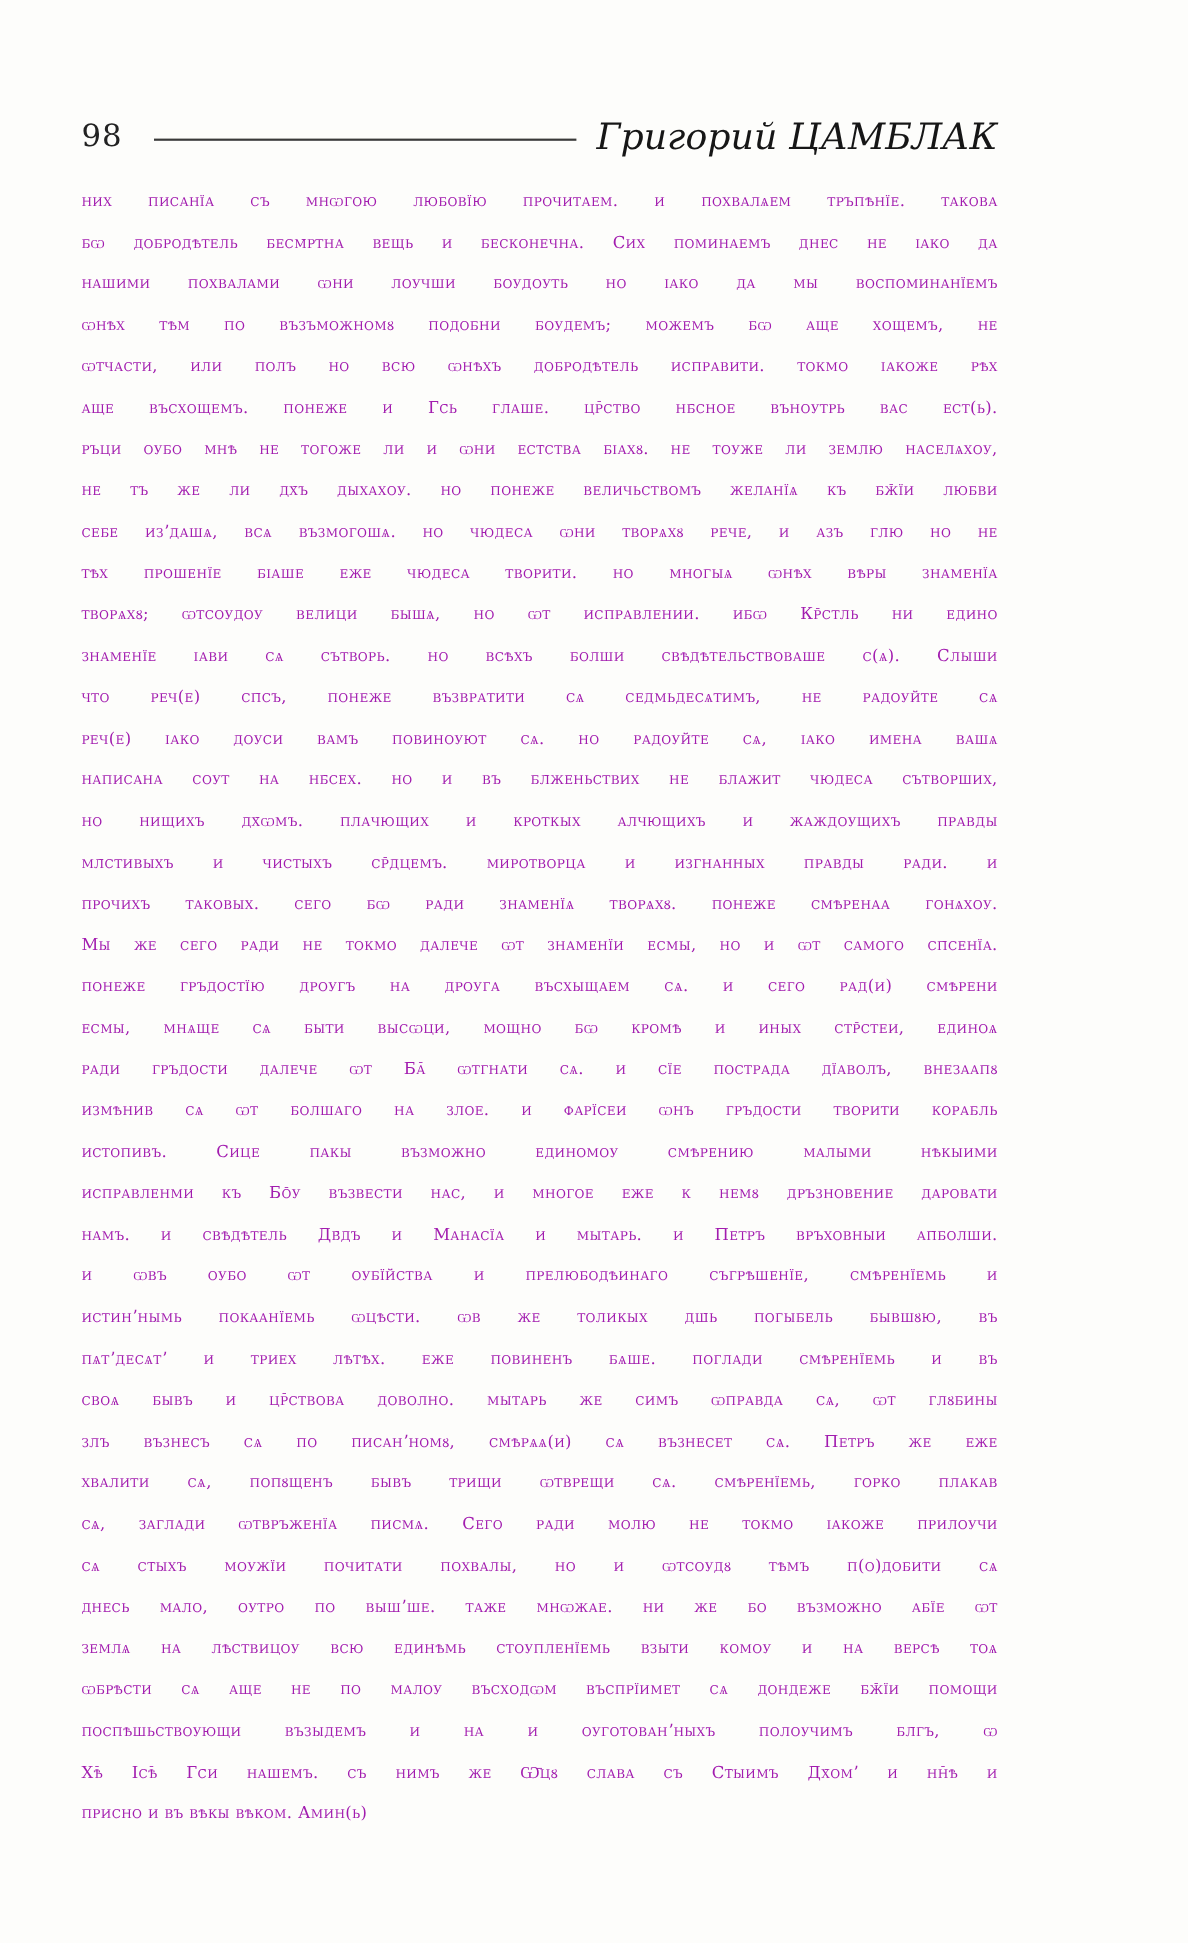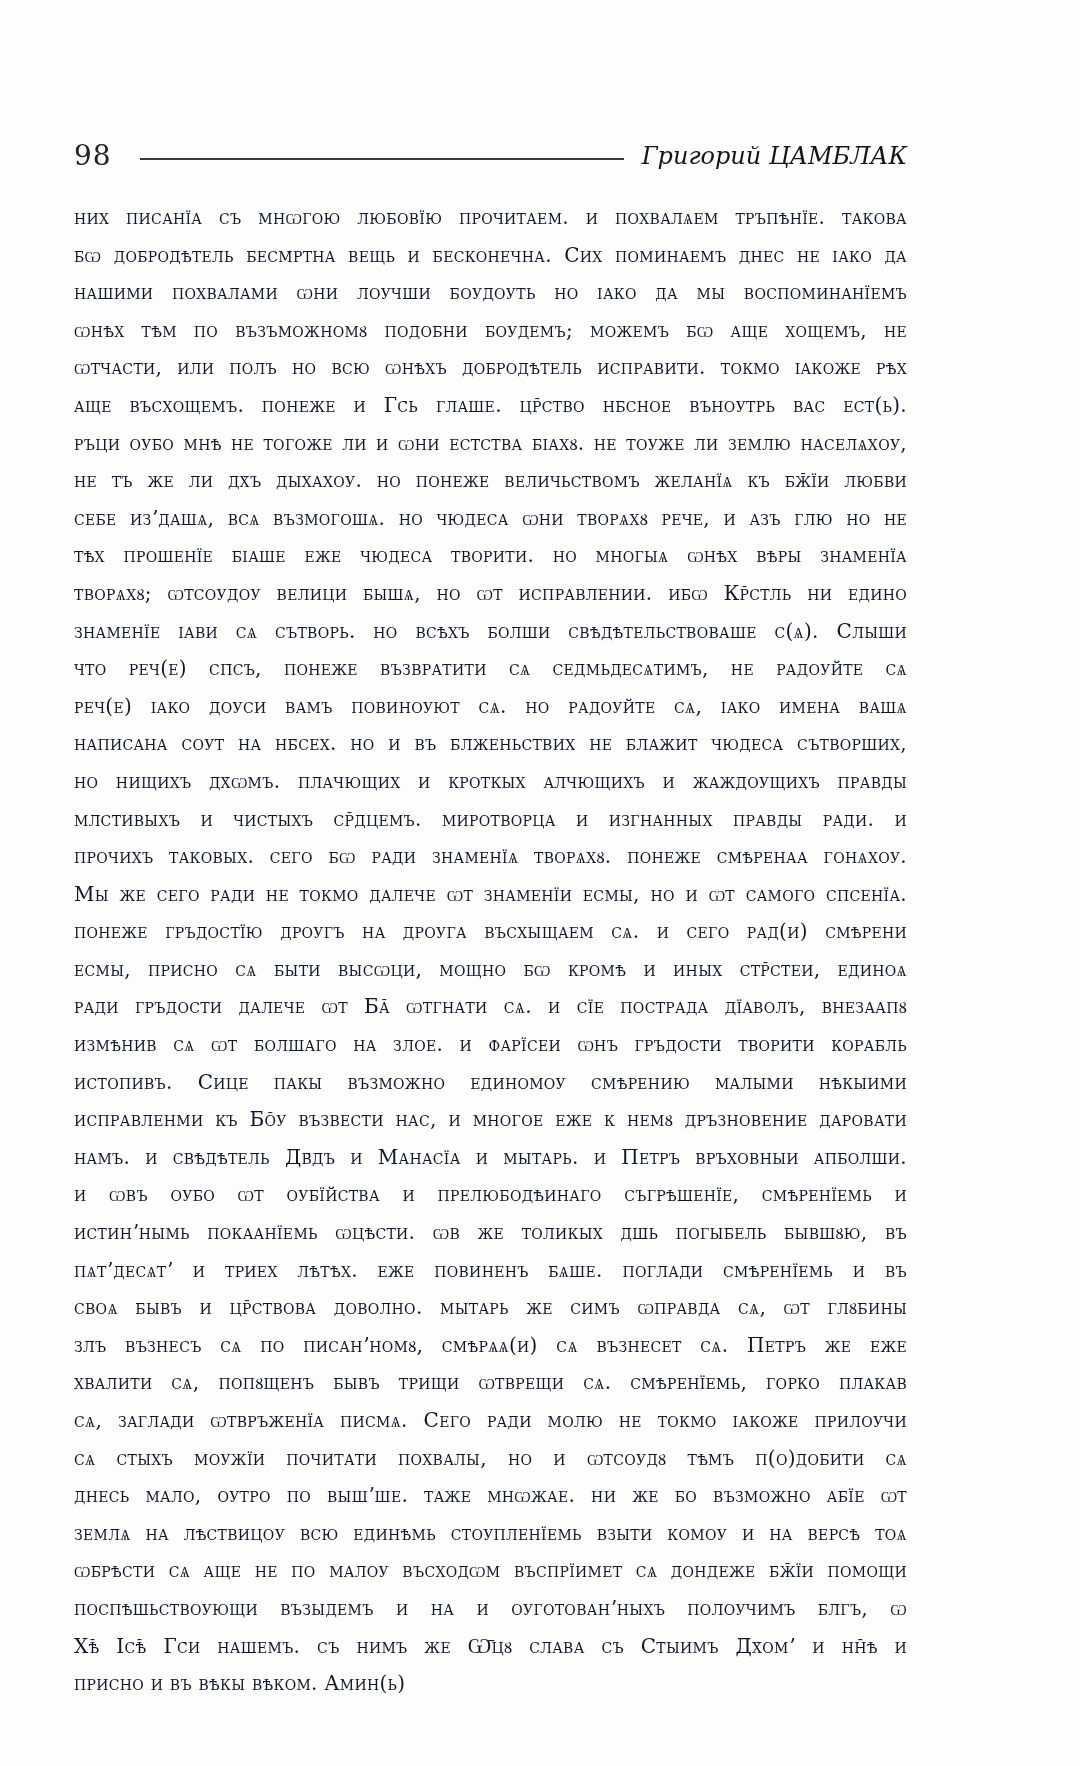--- a/index.html
+++ b/index.html
@@ -10,21 +10,20 @@
     background: #fdfdfb;
     overflow: hidden;
     font-family: "DejaVu Serif", serif;
   }
   .page {
     position: relative;
     width: 1080px;
     height: 1250px;
     background: #fdfdfb;
     color: #1d1d1d;
-    margin-top: 35px;
   }
   .header {
     position: absolute;
     left: 74px;
     top: 104px;
     width: 833px;
     display: flex;
     align-items: center;
   }
   .page-number {
@@ -35,40 +34,40 @@
   }
   .header-rule {
     flex: 1 1 auto;
     height: 0;
     border-top: 2.5px solid #3a3a3a;
     margin: 6px 18px 0 28px;
   }
   .header-author {
     flex: 0 0 auto;
     font-style: italic;
-    font-size: 24px;
+    font-size: 33px;
     color: #161616;
     white-space: nowrap;
   }
   .text-block {
     position: absolute;
     left: 74px;
     top: 164px;
     width: 833px;
   }
   .tline {
-    font-size: 20px;
+    font-size: 15px;
     line-height: 37.6px;
     height: 37.6px;
     font-variant-caps: small-caps;
     letter-spacing: 0.3px;
     text-align: justify;
     text-align-last: justify;
     white-space: normal;
-    color: #0f172a;
+    color: #a21caf;
     overflow: visible;
   }
   .tline.last {
     text-align: left;
     text-align-last: left;
   }
 </style>
 </head>
 <body>
 
@@ -94,21 +93,21 @@
     <div class="tline">творѧхȣ; ѡтсоудоу велици бышѧ, но ѡт исправлении. ибѡ Кр̄стль ни едино</div>
     <div class="tline">знаменїе іави сѧ сътворь. но всѣхъ болши свѣдѣтельствоваше с(ѧ). Слыши</div>
     <div class="tline">что реч(е) сп̄съ, понеже възвратити сѧ седмьдесѧтимъ, не радоуйте сѧ</div>
     <div class="tline">реч(е) іако доуси вамъ повиноуют сѧ. но радоуйте сѧ, іако имена вашѧ</div>
     <div class="tline">написана соут на нб̄сех. но и въ бл̄женьствих не блажит чюдеса сътворших,</div>
     <div class="tline">но нищихъ дх̄ѡмъ. плачющих и кроткых алчющихъ и жаждоущихъ правды</div>
     <div class="tline">мл̄стивыхъ и чистыхъ ср̄дцемъ. миротворца и изгнанных правды ради. и</div>
     <div class="tline">прочихъ таковых. сего бѡ ради знаменїѧ творѧхȣ. понеже смѣренаа гонѧхоу.</div>
     <div class="tline">Мы же сего ради не токмо далече ѡт знаменїи есмы, но и ѡт самого сп̄сенїа.</div>
     <div class="tline">понеже гръдостїю дроугъ на дроуга въсхыщаем сѧ. и сего рад(и) смѣрени</div>
-    <div class="tline">есмы, присно сѧ быти высѡци, мощно бѡ кромѣ и иных стр̄стеи, единоѧ</div>
+    <div class="tline">есмы, мнѧще сѧ быти высѡци, мощно бѡ кромѣ и иных стр̄стеи, единоѧ</div>
     <div class="tline">ради гръдости далече ѡт Ба̄ ѡтгнати сѧ. и сїе пострада дїаволъ, внезаапȣ</div>
     <div class="tline">измѣнив сѧ ѡт болшаго на злое. и фарїсеи ѡнъ гръдости творити корабль</div>
     <div class="tline">истопивъ. Сице пакы възможно единомоу смѣрению малыми нѣкыими</div>
     <div class="tline">исправленми къ Бо̄у възвести нас, и многое еже к немȣ дръзновение даровати</div>
     <div class="tline">намъ. и свѣдѣтель Дв̄дъ и Манасїа и мытарь. и Петръ връховныи ап̄болши.</div>
     <div class="tline">и ѡвъ оубо ѡт оубїйства и прелюбодѣинаго съгрѣшенїе, смѣренїемь и</div>
     <div class="tline">истинʼнымь покаанїемь ѡцѣсти. ѡв же толикых дш̄ь погыбель бывшȣю, въ</div>
     <div class="tline">пѧтʼдесѧтʼ и триех лѣтѣх. еже повиненъ бѧше. поглади смѣренїемь и въ</div>
     <div class="tline">своѧ бывъ и цр̄ствова доволно. мытарь же симъ ѡправда сѧ, ѡт глȣбины</div>
     <div class="tline">злъ възнесъ сѧ по писанʼномȣ, смѣрѧѧ(и) сѧ възнесет сѧ. Петръ же еже</div>

